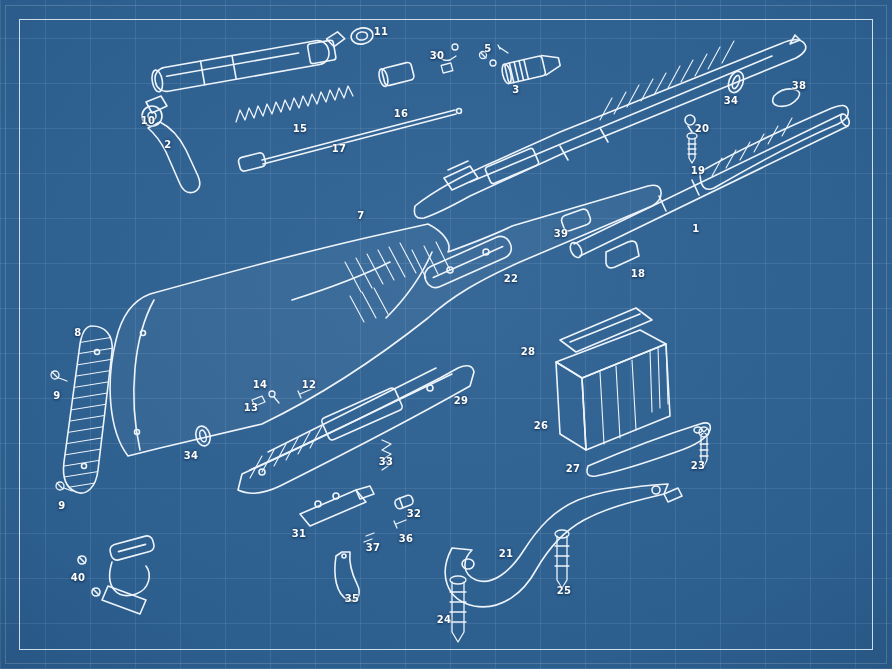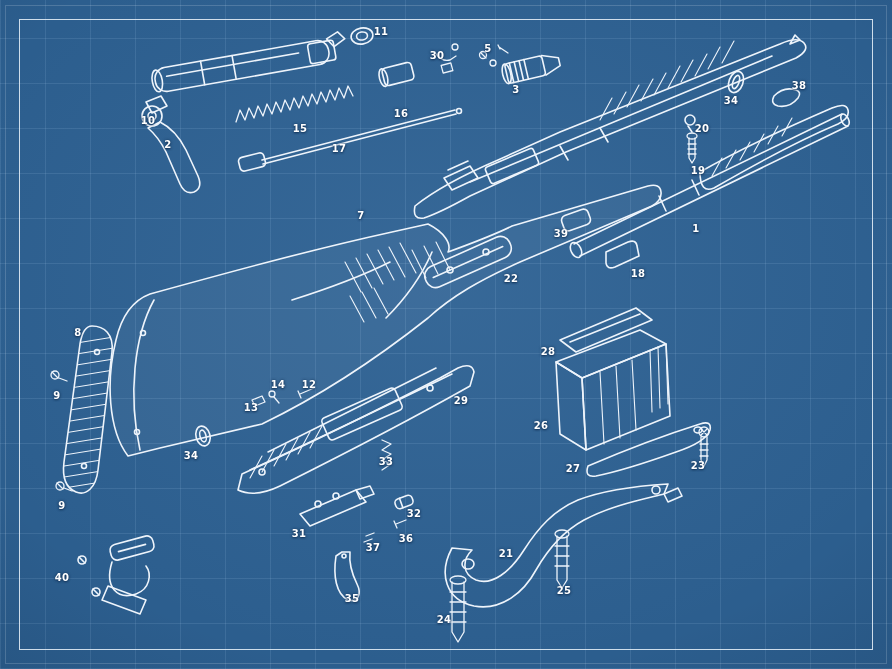--- a/index.html
+++ b/index.html
@@ -372,33 +372,33 @@
       <span class="part-label" style="left: 702px; top: 128px;">20</span>
       <span class="part-label" style="left: 698px; top: 157px; margin-top: 13px;">19</span>
       <span class="part-label" style="left: 361px; top: 215px;">7</span>
       <span class="part-label" style="left: 511px; top: 262px; margin-top: 16px;">22</span>
       <span class="part-label" style="left: 561px; top: 233px;">39</span>
       <span class="part-label" style="left: 696px; top: 228px;">1</span>
       <span class="part-label" style="left: 638px; top: 273px;">18</span>
       <span class="part-label" style="left: 78px; top: 332px;">8</span>
       <span class="part-label" style="left: 57px; top: 395px;">9</span>
       <span class="part-label" style="left: 62px; top: 505px;">9</span>
-      <span class="part-label" style="left: 278px; top: 384px;">14</span>
+      <span class="part-label" style="left: 260px; top: 384px;">14</span>
       <span class="part-label" style="left: 309px; top: 384px;">12</span>
       <span class="part-label" style="left: 251px; top: 407px;">13</span>
       <span class="part-label" style="left: 461px; top: 400px;">29</span>
-      <span class="part-label" style="left: 548px; top: 351px;">28</span>
+      <span class="part-label" style="left: 528px; top: 351px;">28</span>
       <span class="part-label" style="left: 541px; top: 425px;">26</span>
       <span class="part-label" style="left: 573px; top: 468px;">27</span>
       <span class="part-label" style="left: 191px; top: 455px;">34</span>
       <span class="part-label" style="left: 386px; top: 461px; text-align: right;">33</span>
       <span class="part-label" style="left: 299px; top: 533px;">31</span>
       <span class="part-label" style="left: 414px; top: 513px;">32</span>
       <span class="part-label" style="left: 406px; top: 538px;">36</span>
       <span class="part-label" style="left: 373px; top: 547px;">37</span>
       <span class="part-label" style="left: 352px; top: 598px;">35</span>
-      <span class="part-label" style="left: 62px; top: 577px;">40</span>
+      <span class="part-label" style="left: 78px; top: 577px;">40</span>
       <span class="part-label" style="left: 506px; top: 553px;">21</span>
       <span class="part-label" style="left: 698px; top: 465px;">23</span>
       <span class="part-label" style="left: 444px; top: 619px;">24</span>
       <span class="part-label" style="left: 564px; top: 590px;">25</span>
     </div>
 </div>
 
 </body></html>

